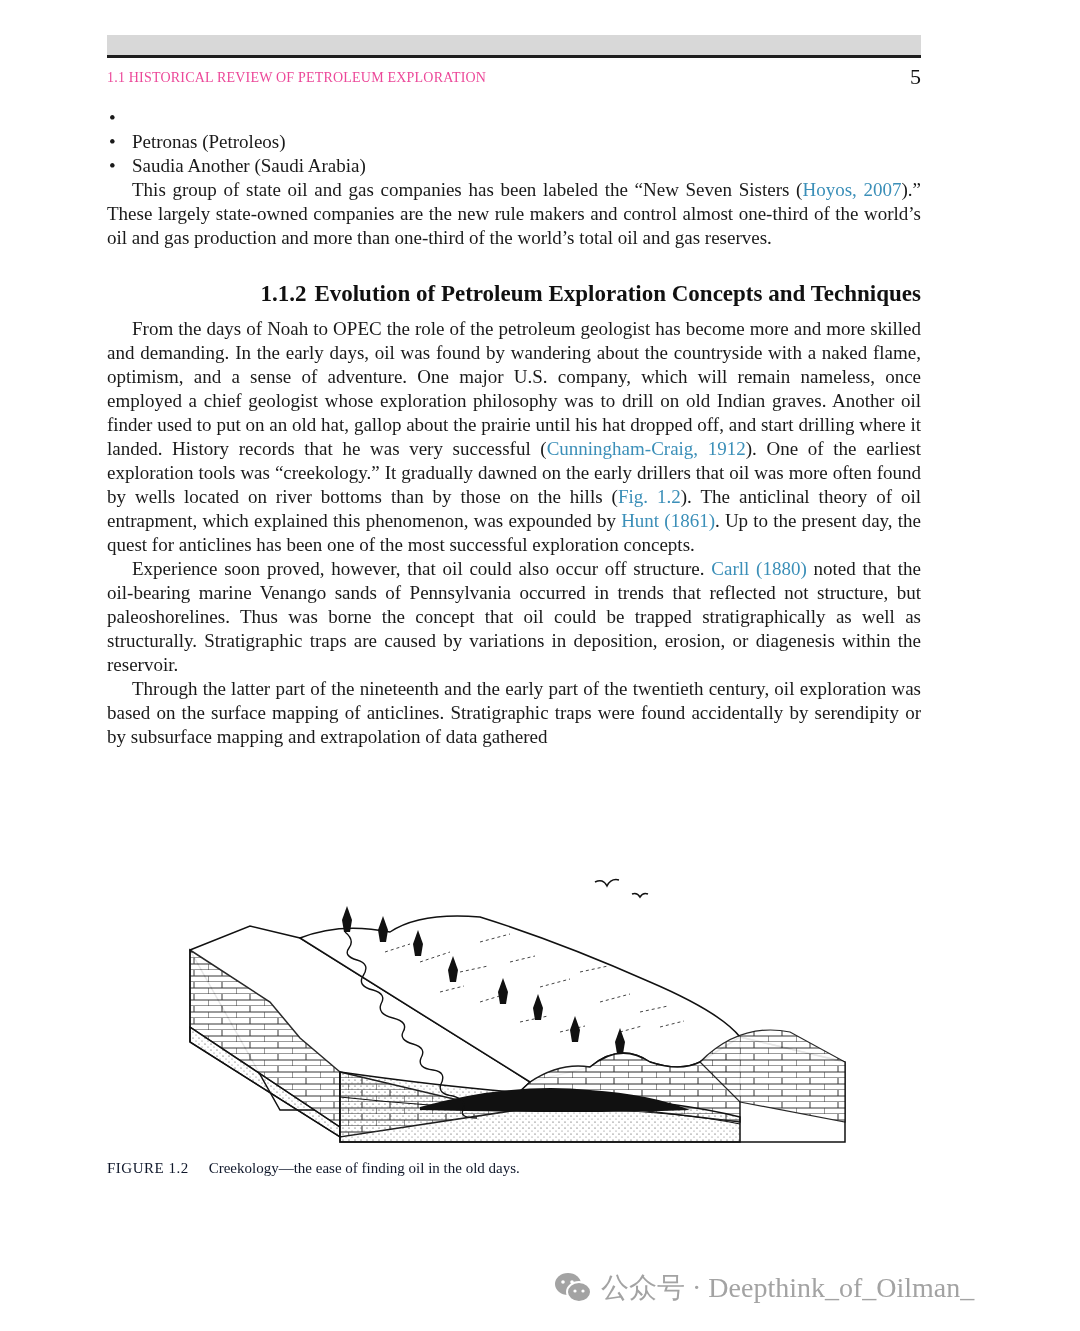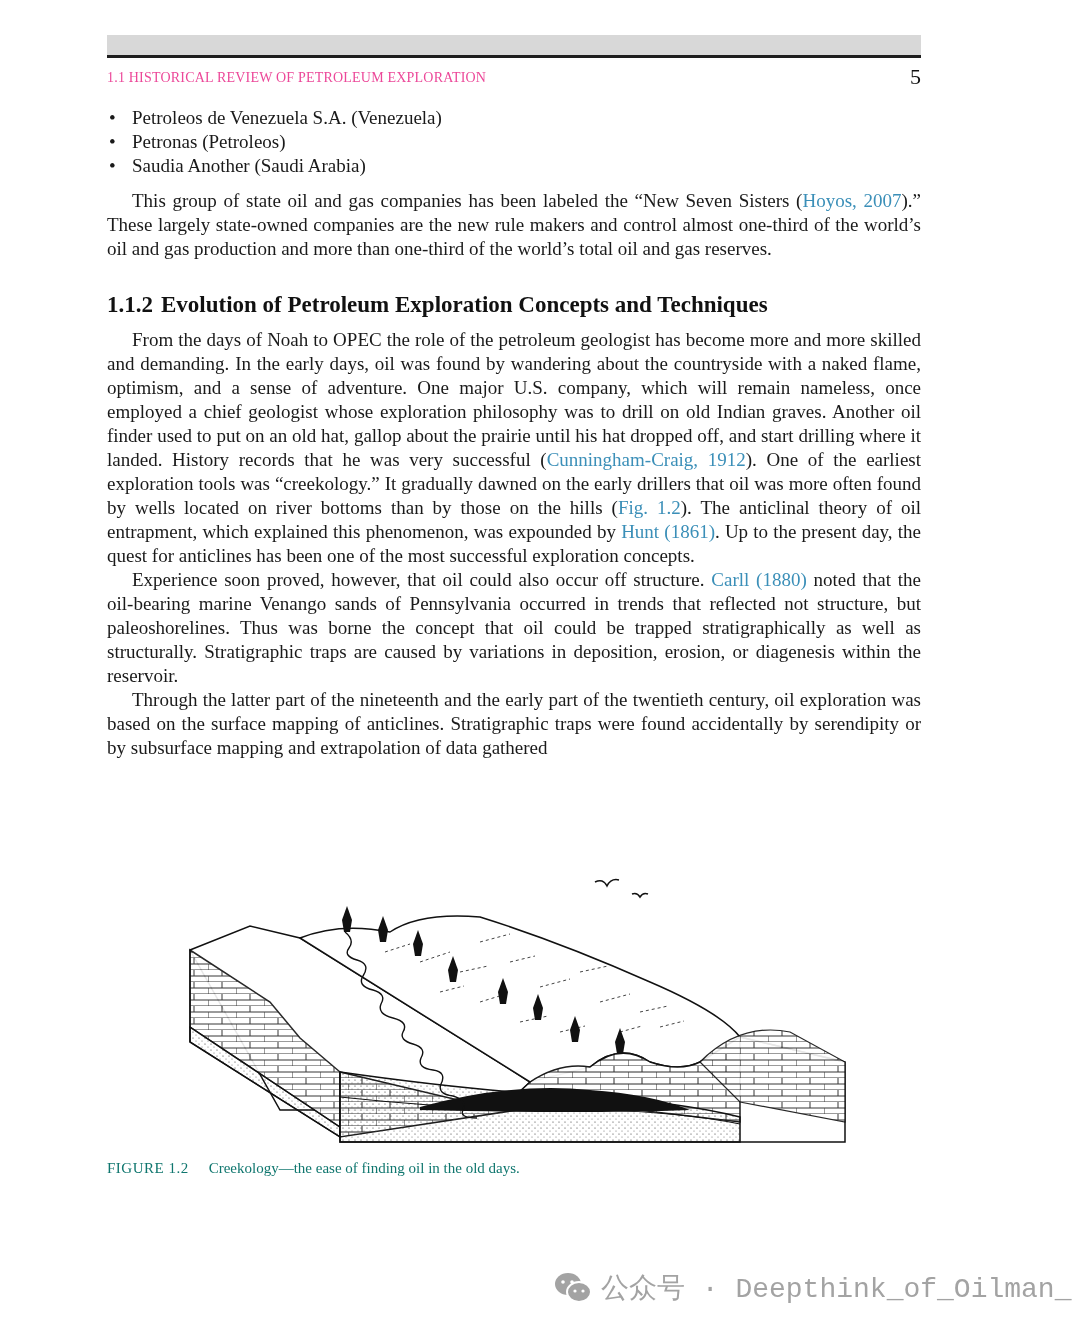--- a/index.html
+++ b/index.html
@@ -7,44 +7,44 @@
   .topbar { position:absolute; left:107px; top:35px; width:814px; height:20px; background:#d8d8d8; }
   .toprule { position:absolute; left:107px; top:55px; width:814px; height:3px; background:#1e1e1e; }
   .running-head { position:absolute; left:107px; top:64px; width:814px; height:30px; }
   .rh-title { position:absolute; left:0; width:814px; top:6px; text-align:left; font-size:14px; letter-spacing:0.2px; color:#ec4899; }
   .rh-page { position:absolute; right:0; top:0; font-size:22px; color:#111; }
   .content { position:absolute; left:107px; top:106px; width:814px; font-size:19px; line-height:24px; }
   ul.bullets { list-style:none; margin:0; padding:0; }
   ul.bullets li { position:relative; padding-left:25px; height:24px; white-space:nowrap; }
   ul.bullets li .dot { position:absolute; left:2px; top:0; }
   p { margin:0; text-align:justify; text-indent:25px; }
-  p.first { margin-top:11px; }
+  p.first { }
   a.ref { color:#3b8fb8; text-decoration:none; }
-  h2 { margin:29px 0 8px 0; font-size:23px; font-weight:bold; line-height:30px; color:#111; }
+  h2 { margin:29px 0 8px 0; font-size:23px; font-weight:bold; line-height:30px; color:#111;text-align:right; }
   h2 .num { margin-right:8px; }
   .figure { position:absolute; left:180px; top:862px; width:670px; height:290px; }
-  .caption { position:absolute; left:107px; top:1160px; font-size:15px; color:#0f766e; white-space:nowrap; }
+  .caption { position:absolute; left:107px; top:1160px; font-size:15px; color:#0f172a; white-space:nowrap; }
   .caption .label { letter-spacing:0.5px; margin-right:20px; }
-  .watermark { position:absolute; left:553px; top:1268px; height:40px; display:flex; align-items:center; color:#a3a3a3; font-family:Liberation Mono, monospace; font-size:28px; white-space:nowrap; }
+  .watermark { position:absolute; left:553px; top:1268px; height:40px; display:flex; align-items:center; color:#a3a3a3; font-family:Liberation Serif, serif; font-size:28px; white-space:nowrap; }
   .watermark svg { margin-right:8px; }
 </style>
 </head>
 <body>
 
 <div class="topbar"></div>
 <div class="toprule"></div>
 
 <div class="running-head">
   <div class="rh-title">1.1 HISTORICAL REVIEW OF PETROLEUM EXPLORATION</div>
   <div class="rh-page">5</div>
 </div>
 
 <div class="content">
   <ul class="bullets">
-    <li><span class="dot">•</span><span>Petroleos de Venezuela S.A. (Venezuela)</span></li>
+    <li><span class="dot">•</span></li>
     <li><span class="dot">•</span><span>Petronas (Petroleos)</span></li>
     <li><span class="dot">•</span><span>Saudia Another (Saudi Arabia)</span></li>
   </ul>
 
   <p class="first"><span>This group of state oil and gas companies has been labeled the “New Seven Sisters (</span><a class="ref" href="#">Hoyos, 2007</a><span>).” These largely state-owned companies are the new rule makers and control almost one-third of the world’s oil and gas production and more than one-third of the world’s total oil and gas reserves.</span></p>
 
   <h2><span class="num">1.1.2</span><span>Evolution of Petroleum Exploration Concepts and Techniques</span></h2>
 
   <p><span>From the days of Noah to OPEC the role of the petroleum geologist has become more and more skilled and demanding. In the early days, oil was found by wandering about the countryside with a naked flame, optimism, and a sense of adventure. One major U.S. company, which will remain nameless, once employed a chief geologist whose exploration philosophy was to drill on old Indian graves. Another oil finder used to put on an old hat, gallop about the prairie until his hat dropped off, and start drilling where it landed. History records that he was very successful (</span><a class="ref" href="#">Cunningham-Craig, 1912</a><span>). One of the earliest exploration tools was “creekology.” It gradually dawned on the early drillers that oil was more often found by wells located on river bottoms than by those on the hills (</span><a class="ref" href="#">Fig. 1.2</a><span>). The anticlinal theory of oil entrapment, which explained this phenomenon, was expounded by </span><a class="ref" href="#">Hunt (1861)</a><span>. Up to the present day, the quest for anticlines has been one of the most successful exploration concepts.</span></p>
 

